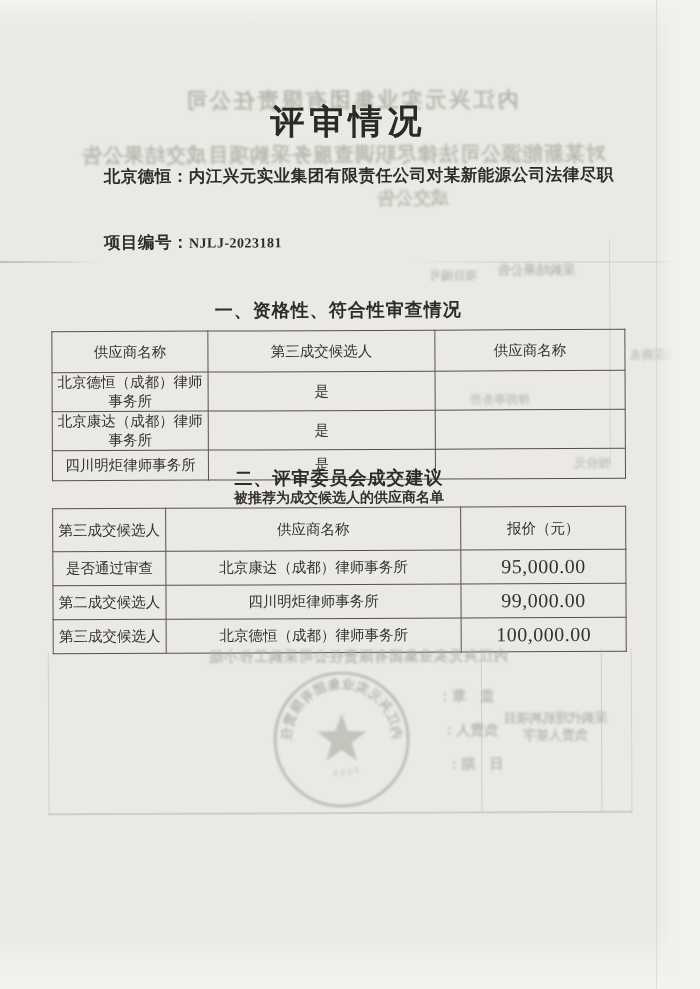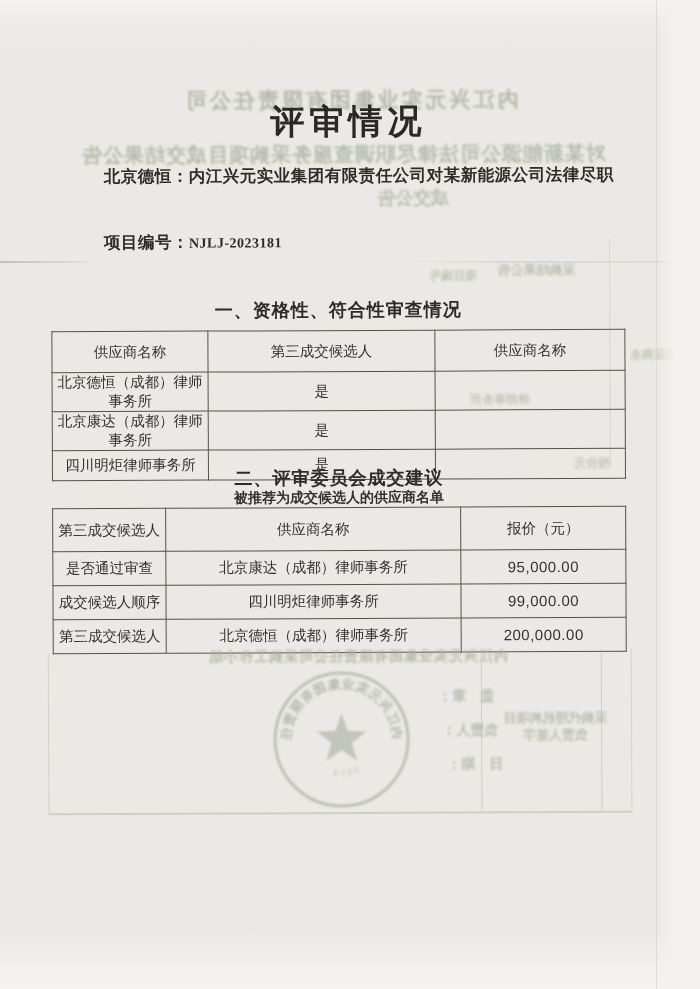--- a/index.html
+++ b/index.html
@@ -31,21 +31,21 @@
   table.doc{position:absolute;left:52px;border-collapse:collapse;table-layout:fixed;width:573px;
     font-size:14.5px;color:#33312e;}
   table.doc th,table.doc td{border:1.4px solid #55524c;text-align:center;vertical-align:middle;
     font-weight:normal;padding:0 4px;overflow:hidden;}
   .t1{top:330px;}
   .t1 th{height:40px;}
   .t1 td{height:29px;}
   .t2{top:507px;}
   .t2 th{height:42px;}
   .t2 td{height:33px;}
-  .price{font-family:Liberation Sans, sans-serif;font-size:15px;letter-spacing:.5px;}
+  .price{font-family:Liberation Serif, serif;font-size:20px;letter-spacing:.5px;}
 
   
   .bleed{position:absolute;transform:scaleX(-1);color:#a9afa2;filter:blur(1.1px);
     font-weight:bold;white-space:nowrap;pointer-events:none;}
   .bl-a{left:185px;top:86px;width:335px;font-size:21px;letter-spacing:3px;opacity:.85;text-align:center;}
   .bl-b{left:92px;top:141px;width:515px;font-size:20px;letter-spacing:1px;opacity:.8;text-align:center;}
   .bl-c{left:378px;top:186px;font-size:18px;opacity:.7;}
   .bl-c1{left:498px;top:262px;font-size:13px;opacity:.7;}
   .bl-c2{left:430px;top:268px;font-size:12px;opacity:.6;}
   .bl-c3{left:630px;top:348px;font-size:12px;opacity:.6;}
@@ -138,28 +138,28 @@
         <th>第三成交候选人</th>
         <th>供应商名称</th>
         <th>报价（元）</th>
       </tr>
       <tr>
         <td>是否通过审查</td>
         <td>北京康达（成都）律师事务所</td>
         <td class="price">95,000.00</td>
       </tr>
       <tr>
-        <td>成交候选人顺序</td>
+        <td>第二成交候选人</td>
         <td>四川明炬律师事务所</td>
         <td class="price">99,000.00</td>
       </tr>
       <tr>
         <td>第三成交候选人</td>
         <td>北京德恒（成都）律师事务所</td>
-        <td class="price">200,000.00</td>
+        <td class="price">100,000.00</td>
       </tr>
     </tbody>
       </table>
 
     <div class="bleed-line blv1"></div>
     <div class="bleed-line blv2"></div>
     <div class="bleed-line blv3"></div>
     <div class="bleed-line blv4"></div>
     <div class="bleed-line blh1"></div>
 

